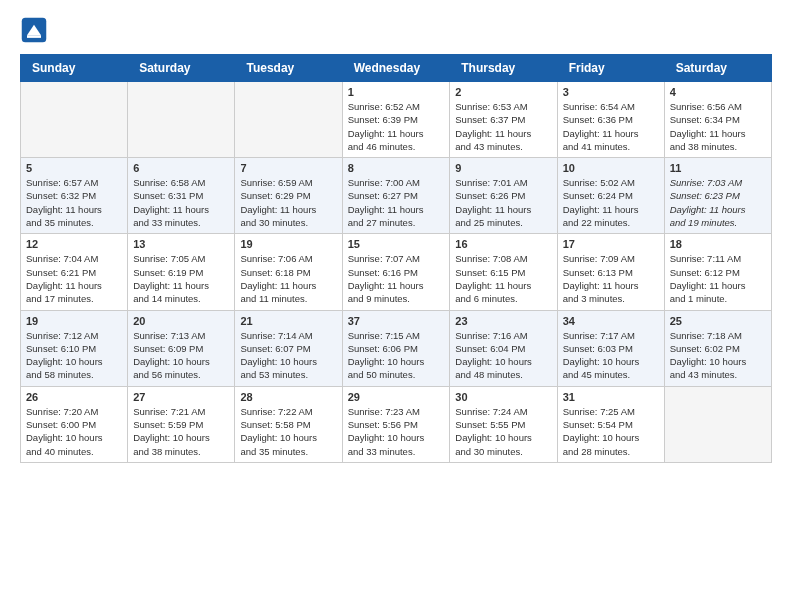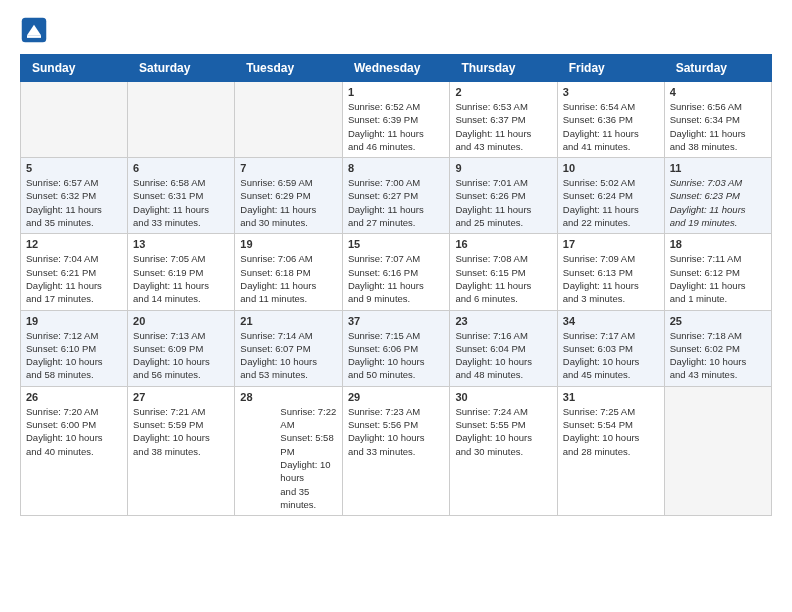--- a/index.html
+++ b/index.html
@@ -324,21 +324,21 @@
         </td>
         <td>
           <span class="day-number">27</span>
           <div class="day-info" style="white-space: pre-line;">Sunrise: 7:21 AM
 Sunset: 5:59 PM
 Daylight: 10 hours
 and 38 minutes.</div>
         </td>
         <td>
           <span class="day-number">28</span>
-          <div class="day-info" style="white-space: pre-line; margin-left: 40px;">Sunrise: 7:22 AM
+          <div class="day-info" style="white-space: pre-line;">Sunrise: 7:22 AM
 Sunset: 5:58 PM
 Daylight: 10 hours
 and 35 minutes.</div>
         </td>
         <td>
           <span class="day-number">29</span>
           <div class="day-info" style="white-space: pre-line;">Sunrise: 7:23 AM
 Sunset: 5:56 PM
 Daylight: 10 hours
 and 33 minutes.</div>

